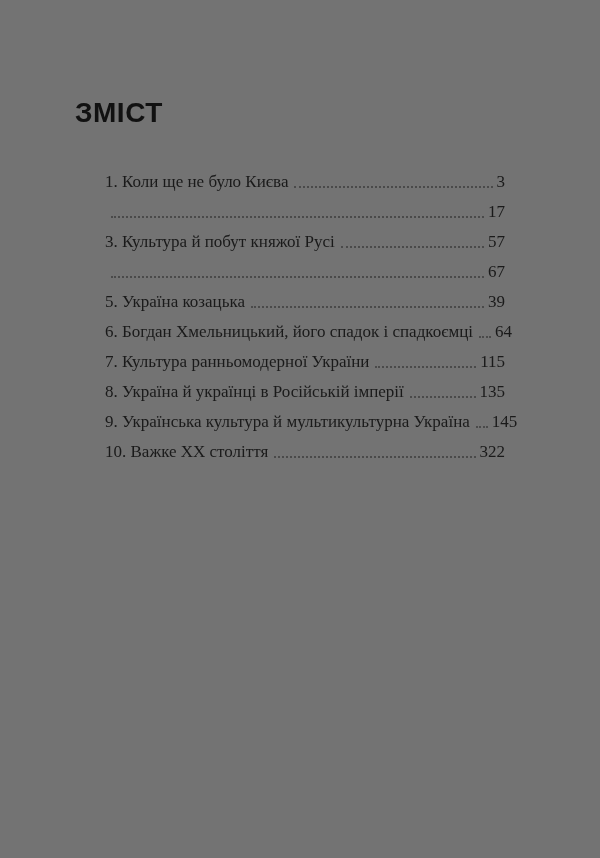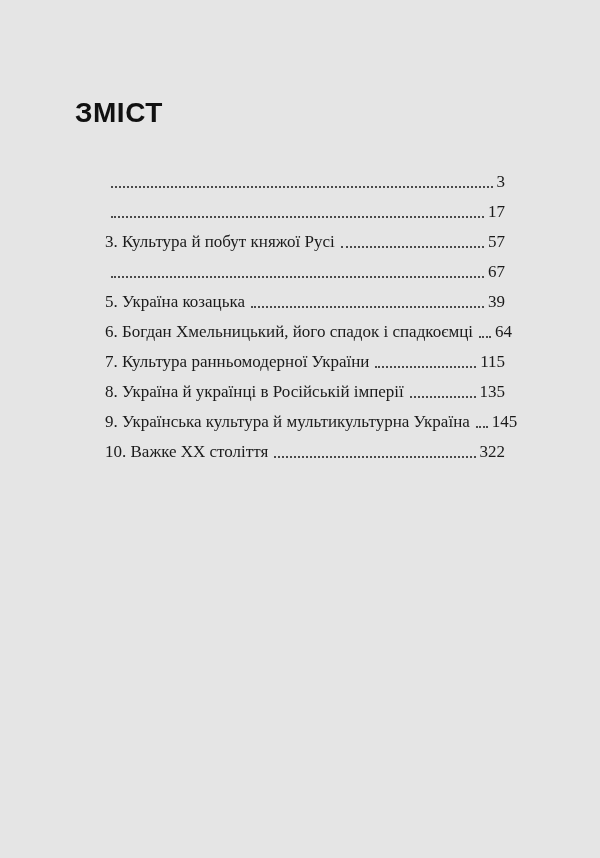--- a/index.html
+++ b/index.html
@@ -4,21 +4,21 @@
 <style>
   html, body {
     margin: 0;
     padding: 0;
     background: #ffffff;
   }
   .page {
     position: relative;
     width: 600px;
     height: 858px;
-    background: #e5e5e5;
+    background: #737373;
     overflow: hidden;
     font-family: "Liberation Serif", serif;
     color: #1a1a1a;
   }
   .page-title {
     position: absolute;
     left: 75px;
     top: 78px;
     font-family: "Liberation Sans", sans-serif;
     font-weight: bold;
@@ -56,20 +56,21 @@
   }
 </style>
 </head>
 <body>
 
 <div class="page">
   <h1 class="page-title">ЗМІСТ</h1>
 
   <div class="toc">
   <div class="toc-row">
+    <span class="toc-label">1. Коли ще не було Києва</span>
     <span class="toc-leader"></span>
     <span class="toc-page">3</span>
   </div>
 
   <div class="toc-row">
     <span class="toc-leader"></span>
     <span class="toc-page">17</span>
   </div>
 
   <div class="toc-row">

